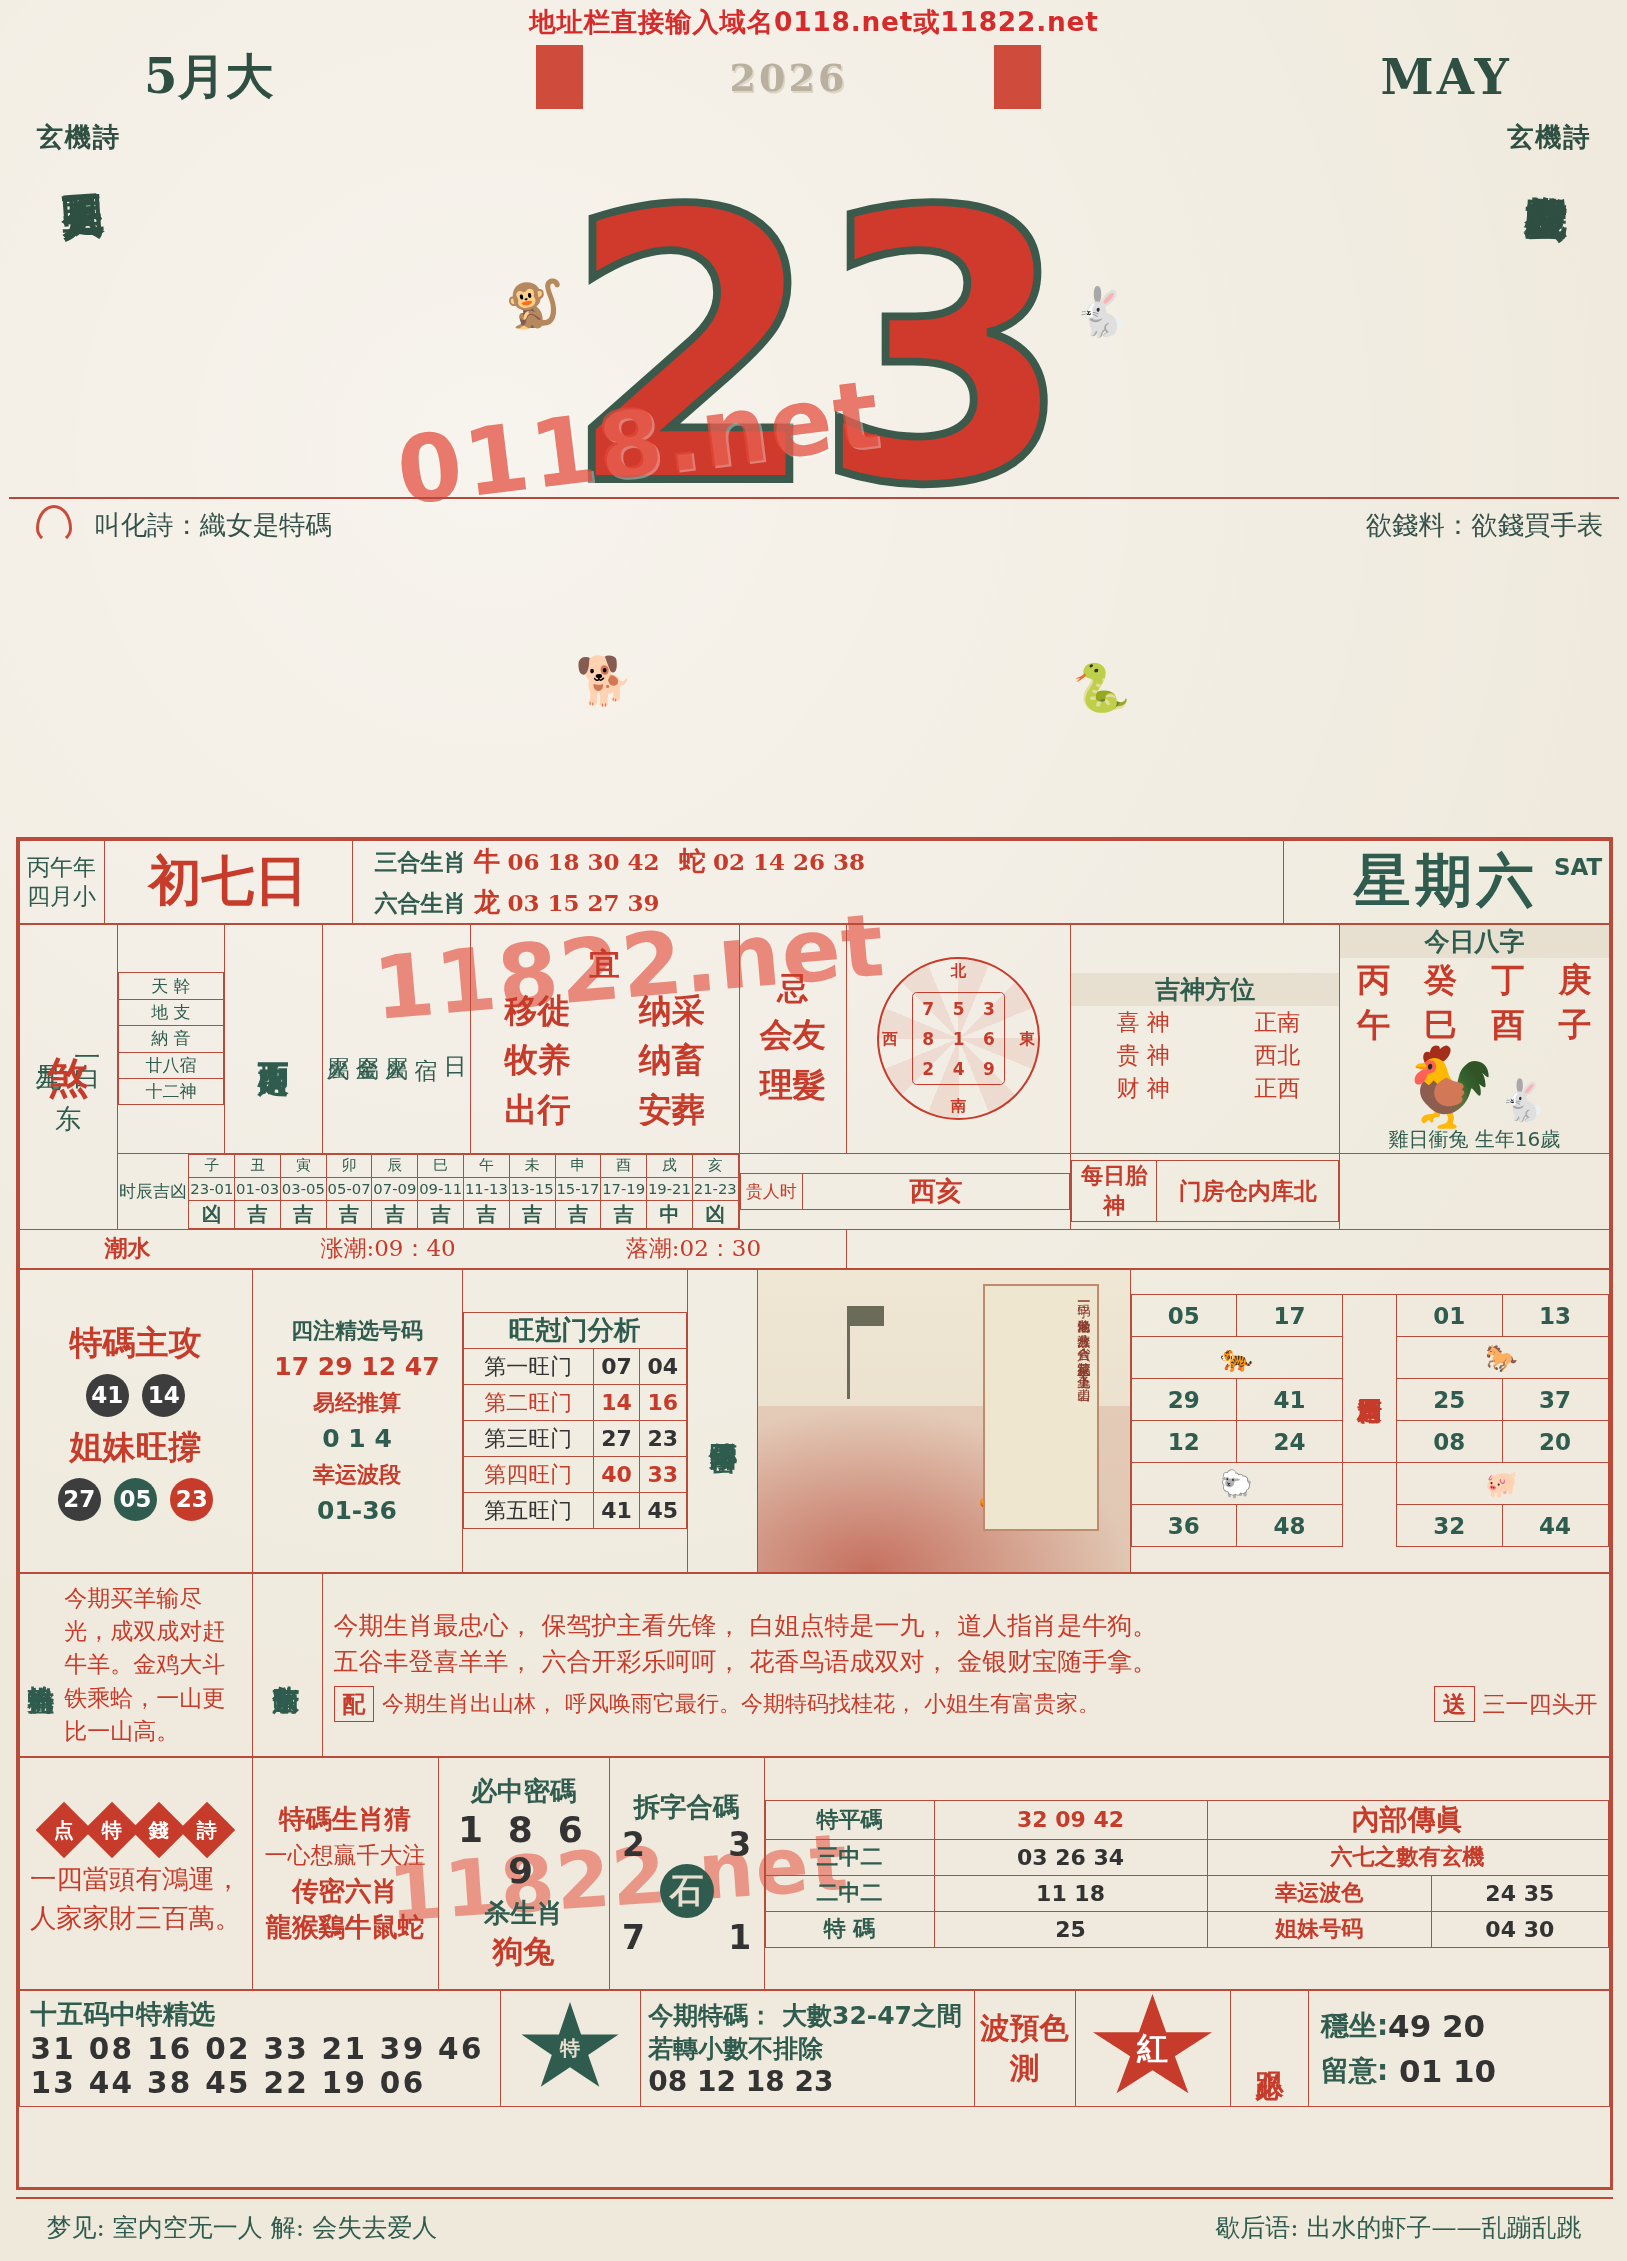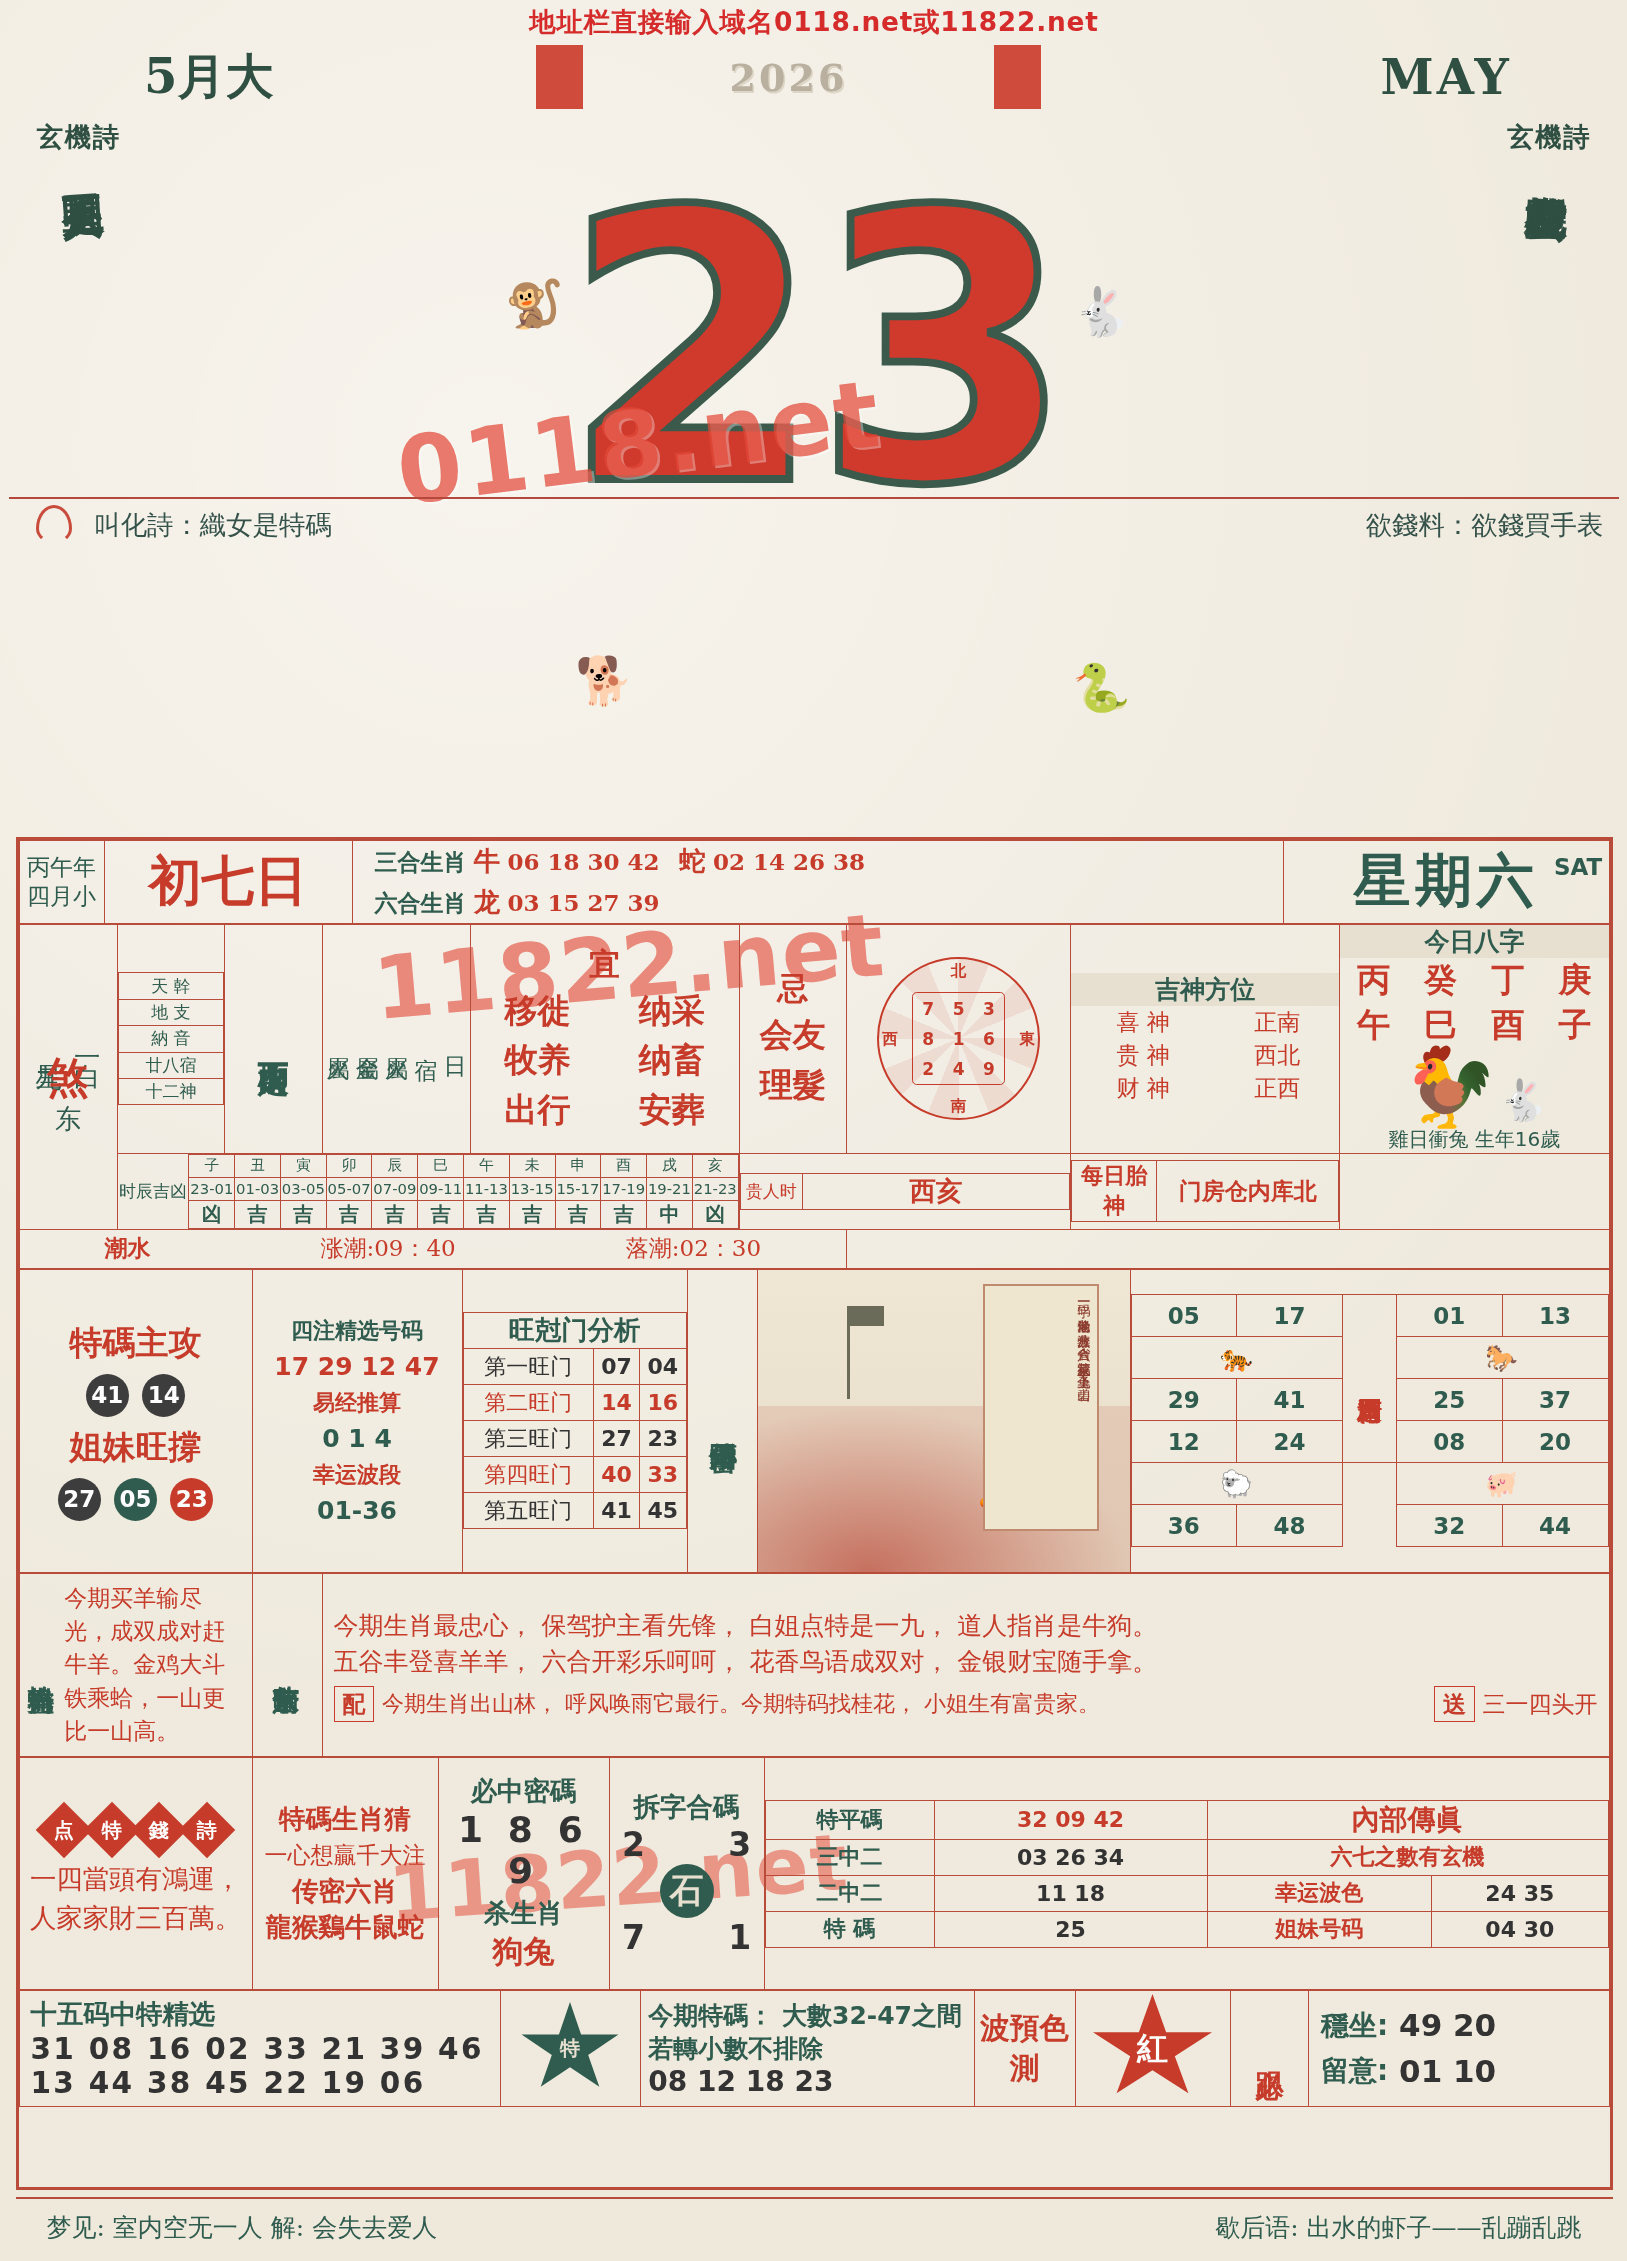--- a/index.html
+++ b/index.html
@@ -838,21 +838,21 @@
         </td>
         <td style="width:155px;text-align:center">
           <div class="starred">
                 <span>紅</span>
               </div>
         </td>
         <td style="width:78px;text-align:center">
           <div class="b" style="font-size:28px;color:#c63b2a;writing-mode:vertical-rl;text-orientation:upright;margin:0 auto">必跟</div>
         </td>
         <td style="padding:4.7px 12.4px">
-          <div style="display:flex;gap:11px">
+          <div style="display:flex;align-items:center;">
             <span class="green b" style="font-size:28px">穩坐:</span>
             <span class="dark b" style="font-size:31px">49 20</span>
           </div>
           <div style="display:flex;align-items:center;gap:11px;margin-top:7.8px">
             <span class="green b" style="font-size:28px">留意:</span>
             <span class="dark b" style="font-size:31px">01 10</span>
           </div>
         </td>
       </tr>
     </tbody>

